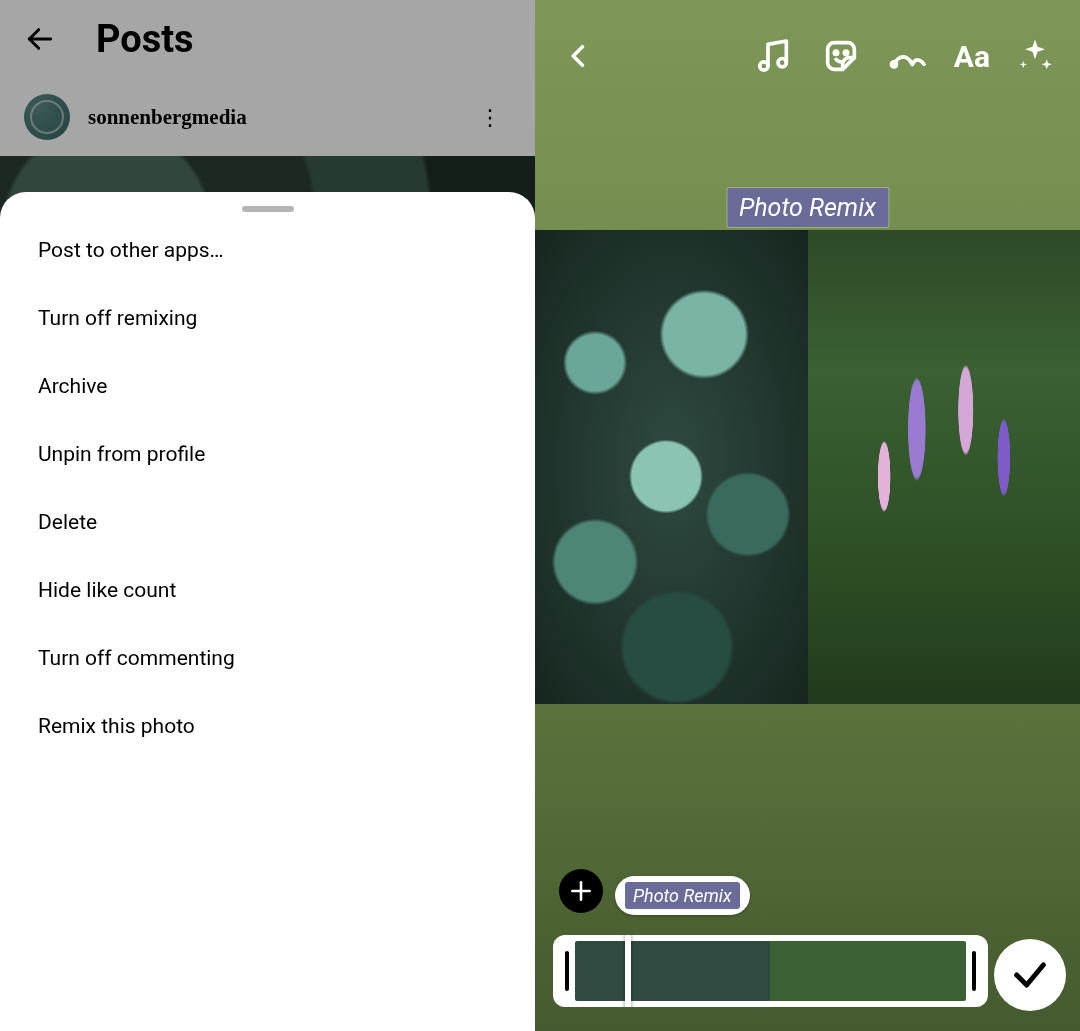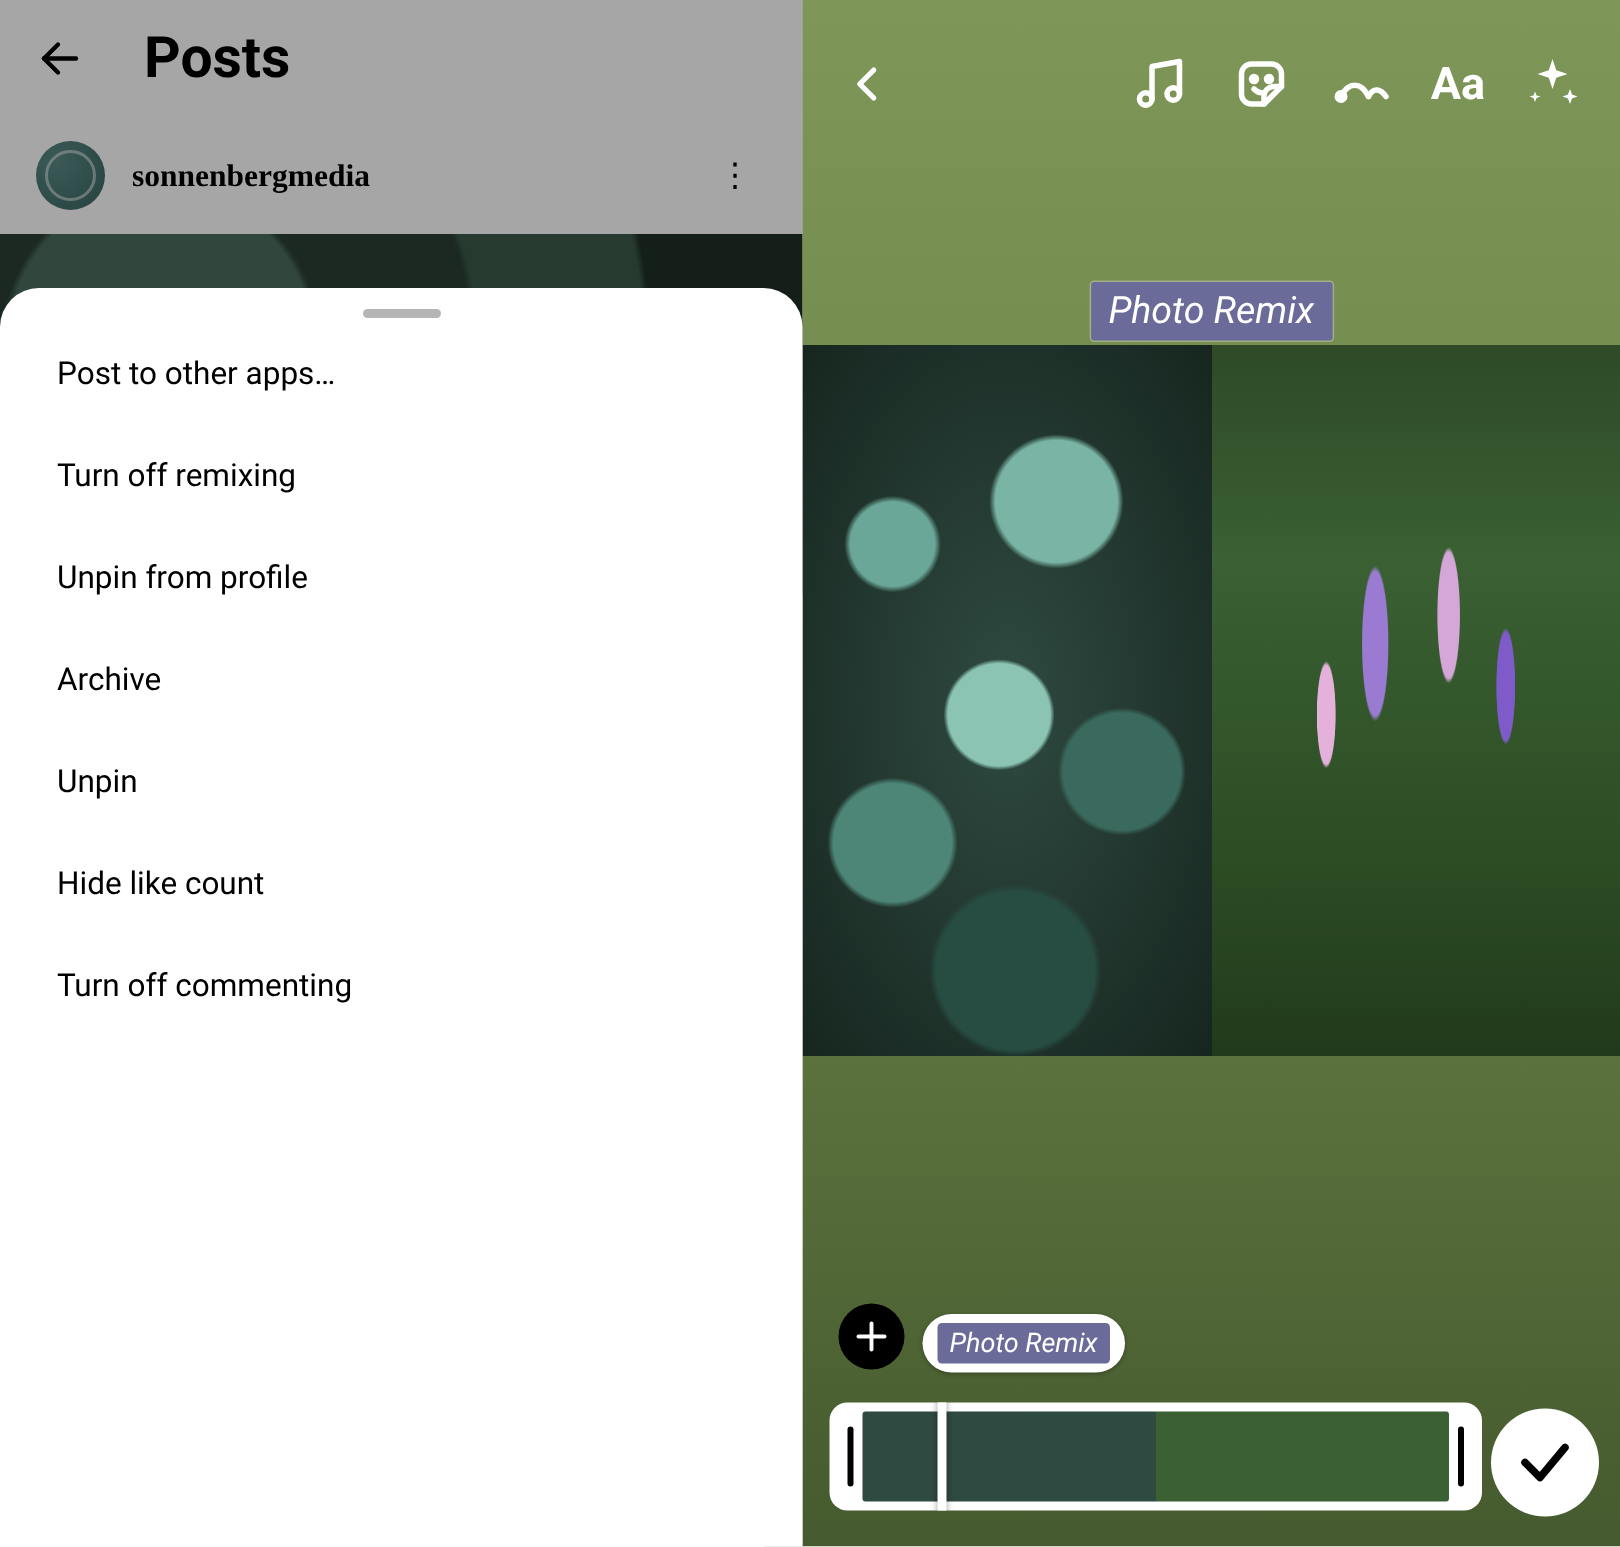--- a/index.html
+++ b/index.html
@@ -281,25 +281,26 @@
 
   <div class="overlay-dim"></div>
 
   <div class="sheet">
     <div class="grabber"></div>
 
 
     <div class="menu-list">
       <div class="menu-item">Post to other apps…</div>
       <div class="menu-item">Turn off remixing</div>
+      <div class="menu-item">Archive</div>
       <div class="menu-item">Unpin from profile</div>
-      <div class="menu-item">Archive</div>
-      <div class="menu-item">Unpin</div>
+      <div class="menu-item">Delete</div>
       <div class="menu-item">Hide like count</div>
       <div class="menu-item">Turn off commenting</div>
+      <div class="menu-item">Remix this photo</div>
     </div>
   </div>
 </div>
 
 <div class="right">
 
   <div class="story-toolbar">
     <div class="tb-back">
       <svg width="28" height="40" viewBox="0 0 24 24" fill="none" stroke="#fff" stroke-width="3" stroke-linecap="round" stroke-linejoin="round">
           <polyline points="15 4 7 12 15 20"></polyline>

